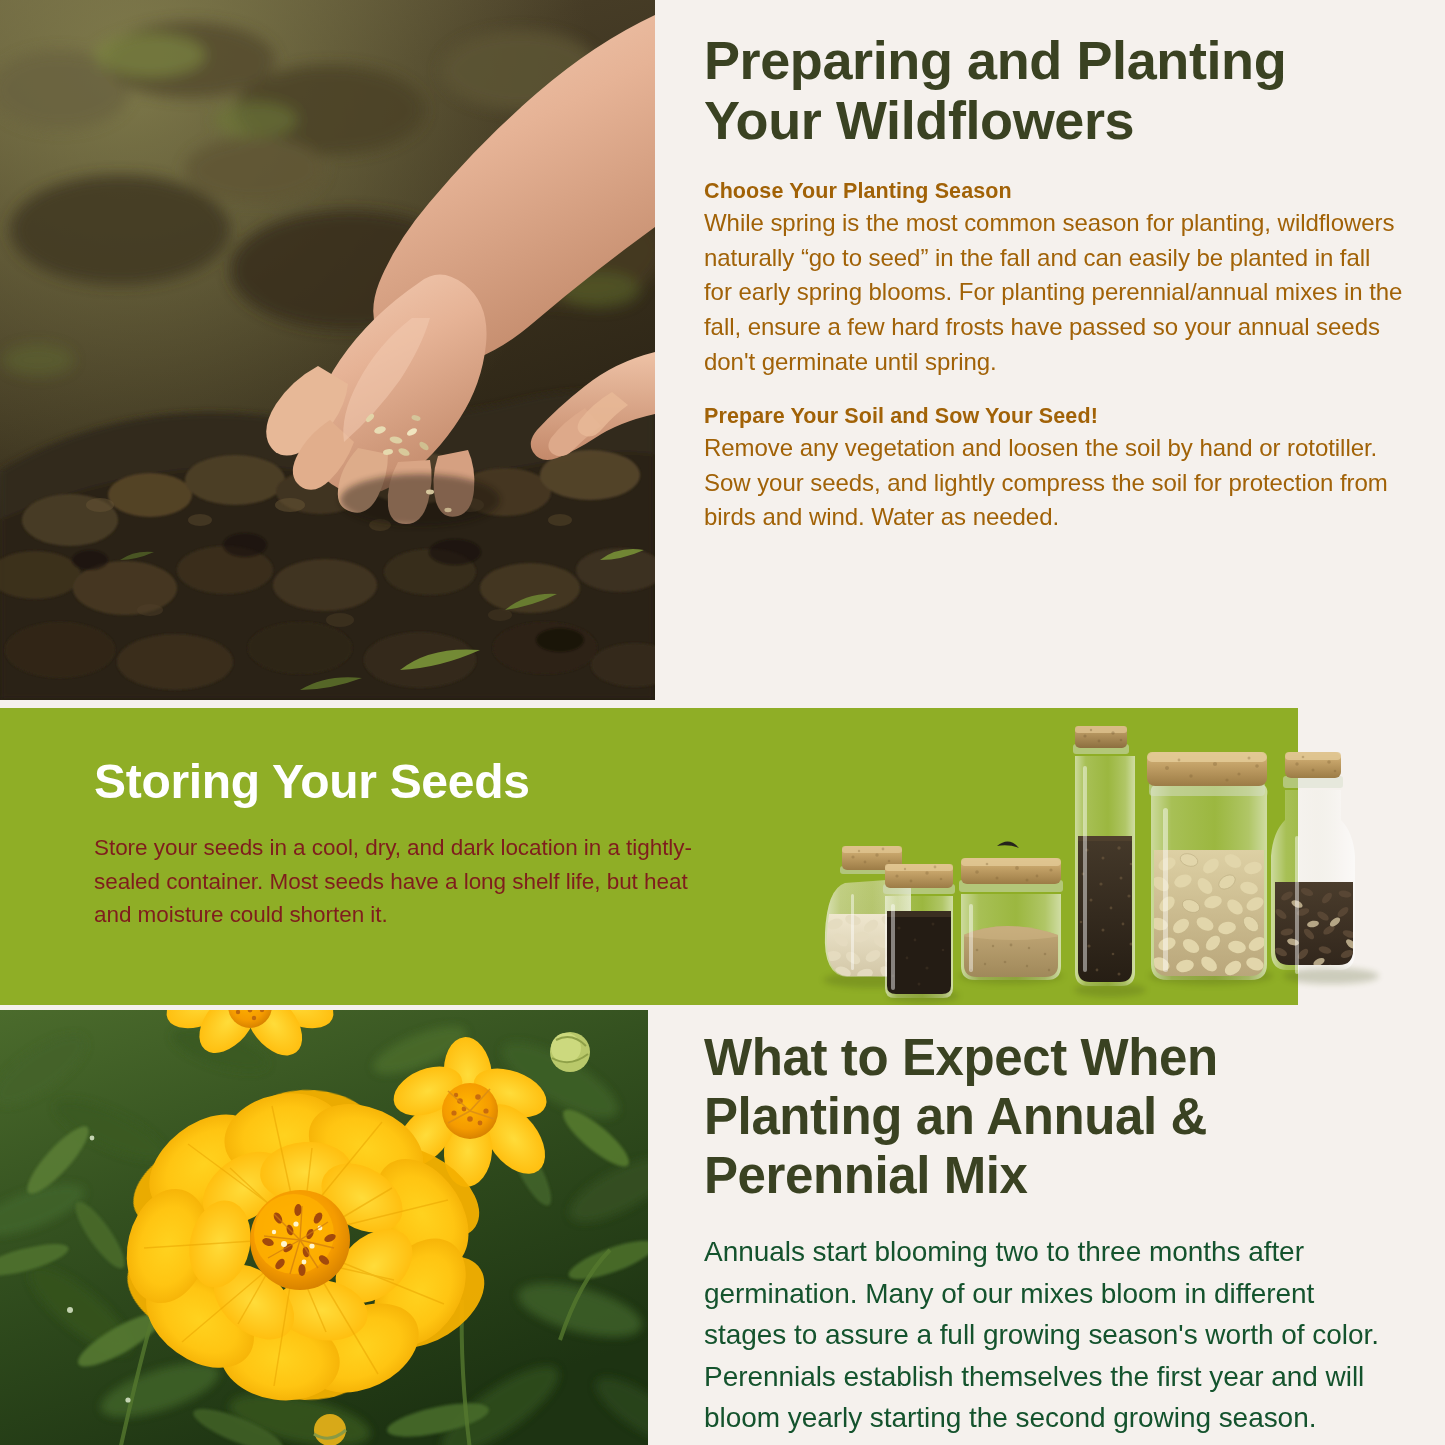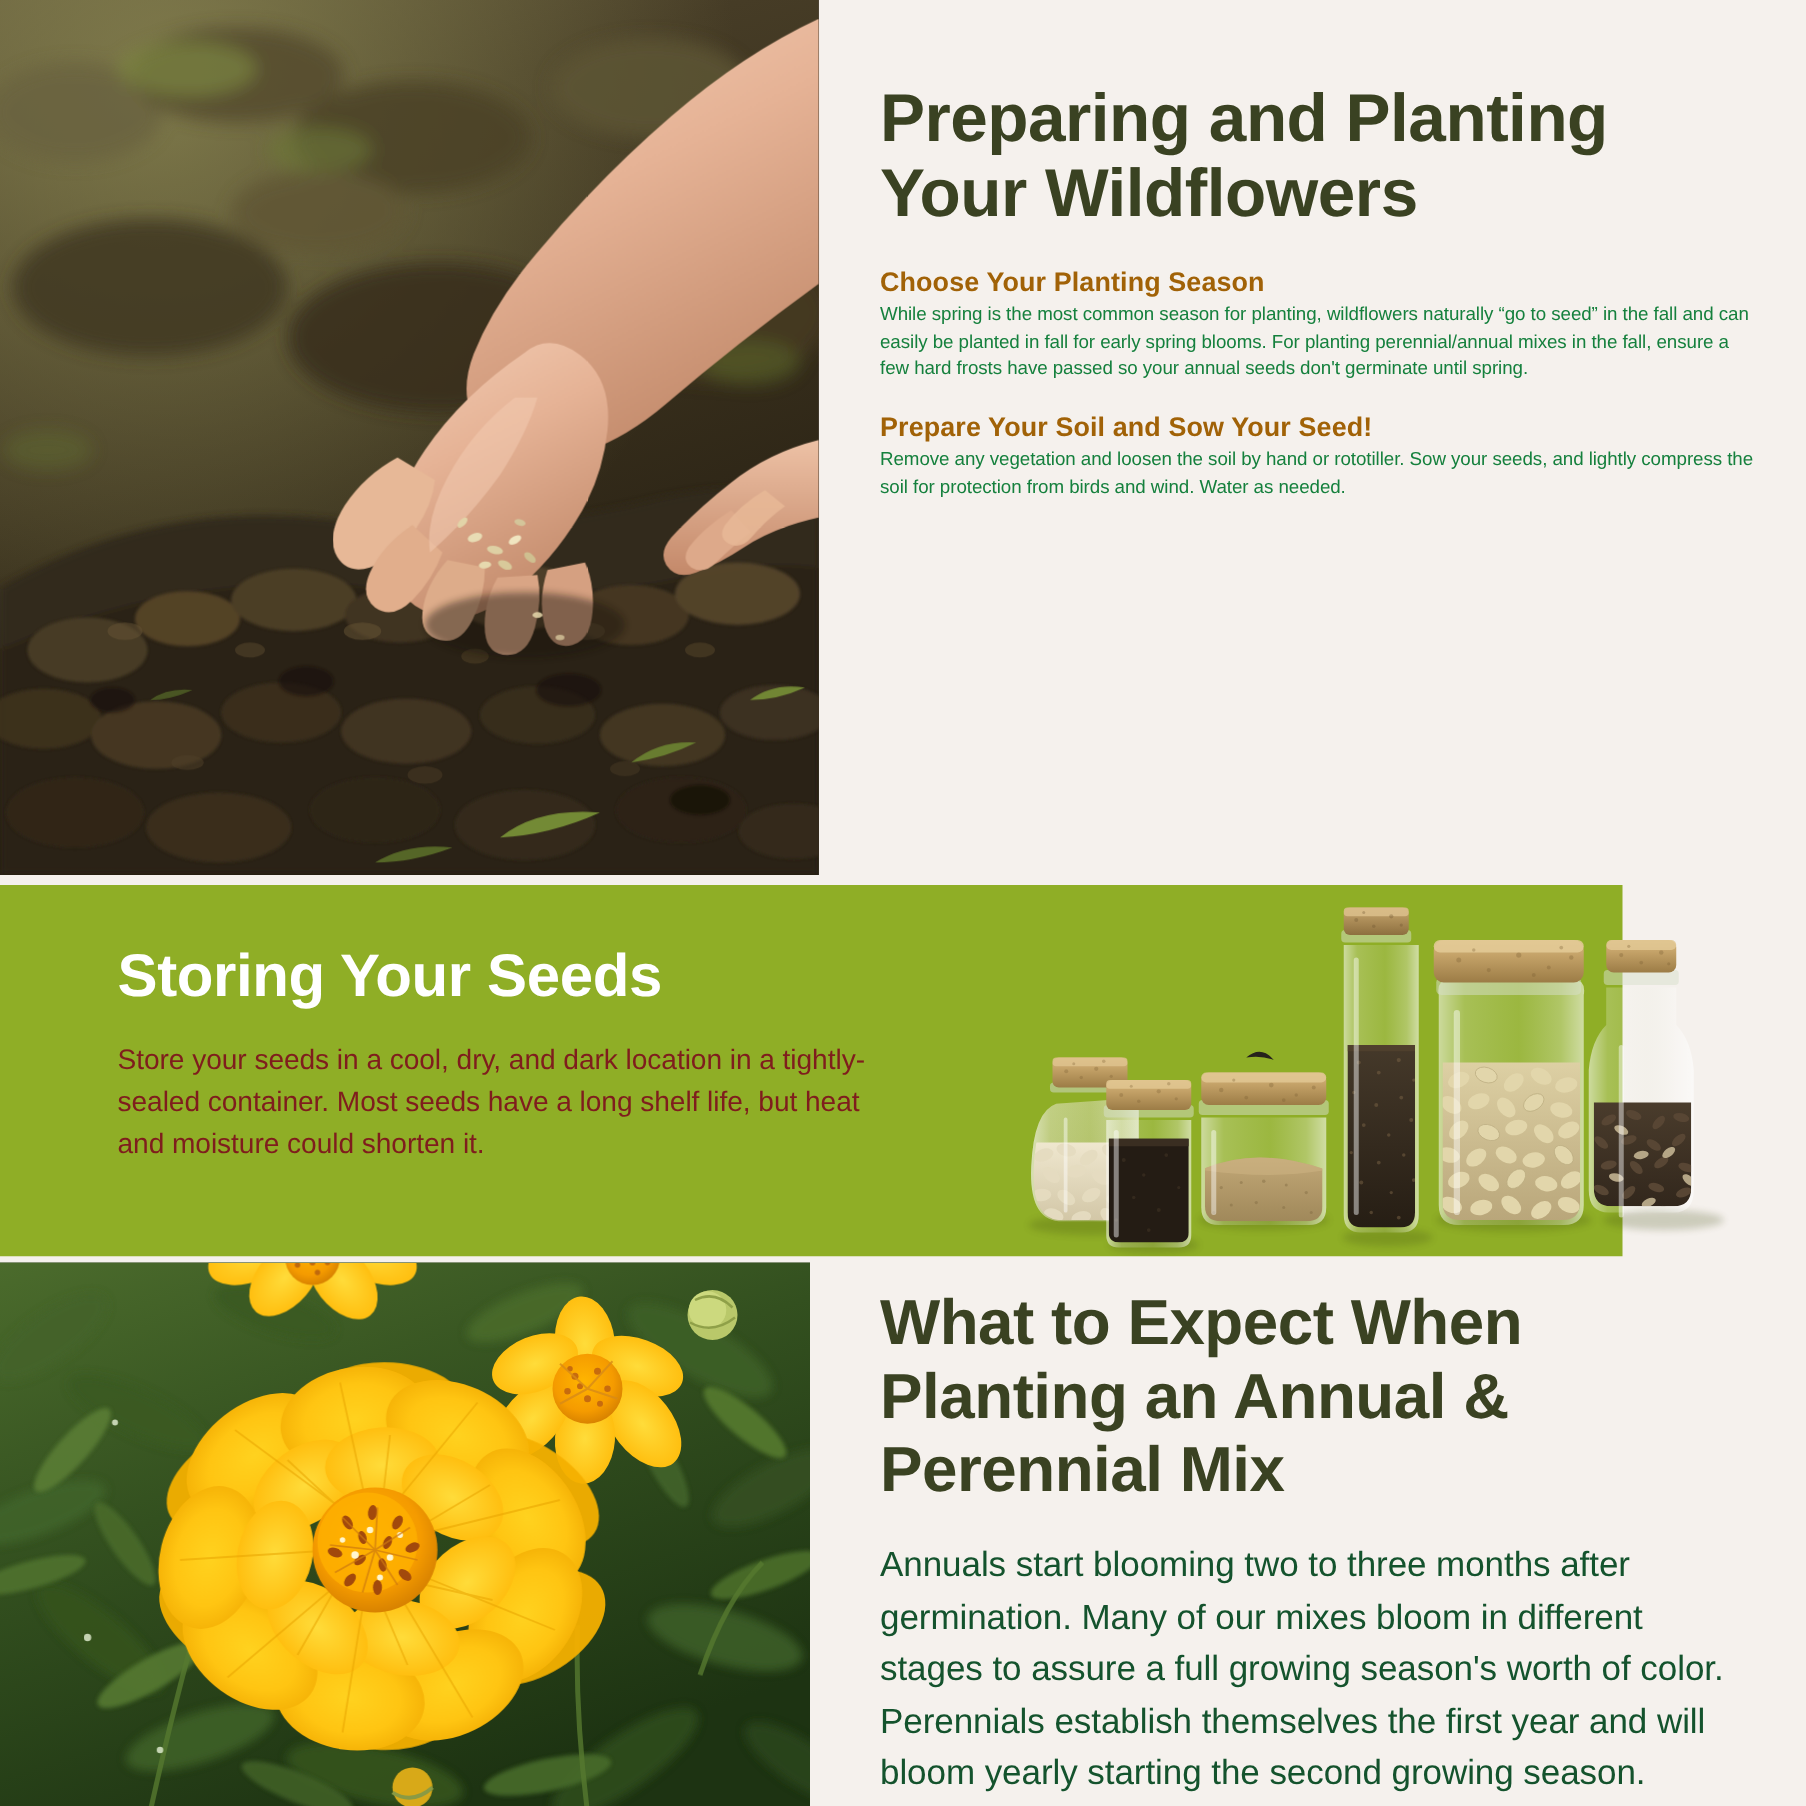--- a/index.html
+++ b/index.html
@@ -29,42 +29,42 @@
     left: 0; top: 0;
     width: 655px; height: 700px;
     overflow: hidden;
     background: #241a10;
   }
   .soil-svg { display: block; width: 655px; height: 700px; }
 
   .top-text {
     position: absolute;
     left: 704px; top: 0;
-    width: 700px; height: 676px; margin-top: 35px;
+    width: 700px; height: 676px;
   }
   .h-main {
     color: #3A4222;
     font-size: 54px;
     font-weight: bold;
     line-height: 1.12;
     letter-spacing: -0.4px;
     margin: 0;
     padding-top: 30px;
   }
   .sub-h {
     color: #a16207;
     font-size: 21.5px;
     font-weight: bold;
     margin: 0;
     line-height: 1.3;
     letter-spacing: 0.1px;
   }
   .body-p {
-    color: #15803d;
-    font-size: 15px;
+    color: #a16207;
+    font-size: 24px;
     line-height: 1.45;
     margin: 0;
     letter-spacing: -0.05px;
   }
   .blk-1 { margin-top: 27px; }
   .blk-2 { margin-top: 23px; }
   .blk-3 { margin-top: 23px; }
 
   
   .sec-green {

